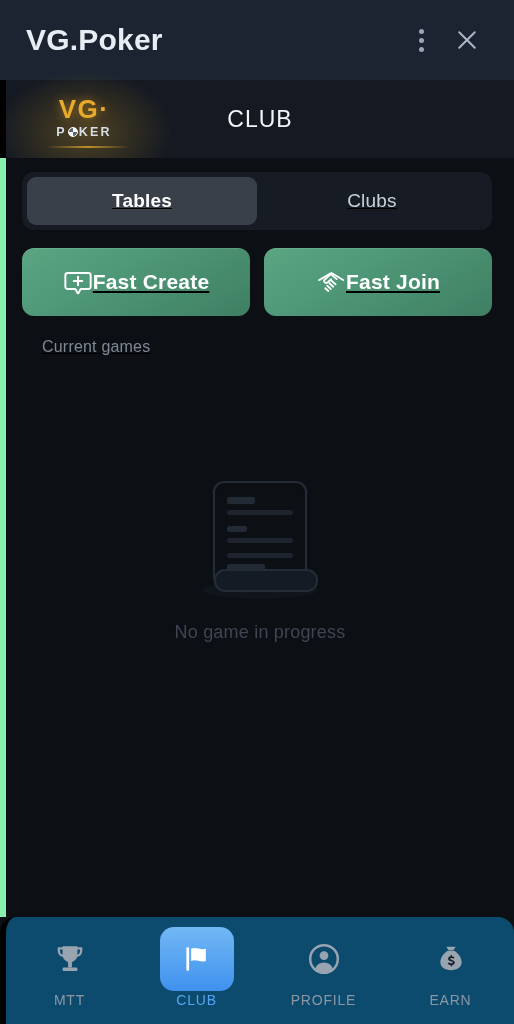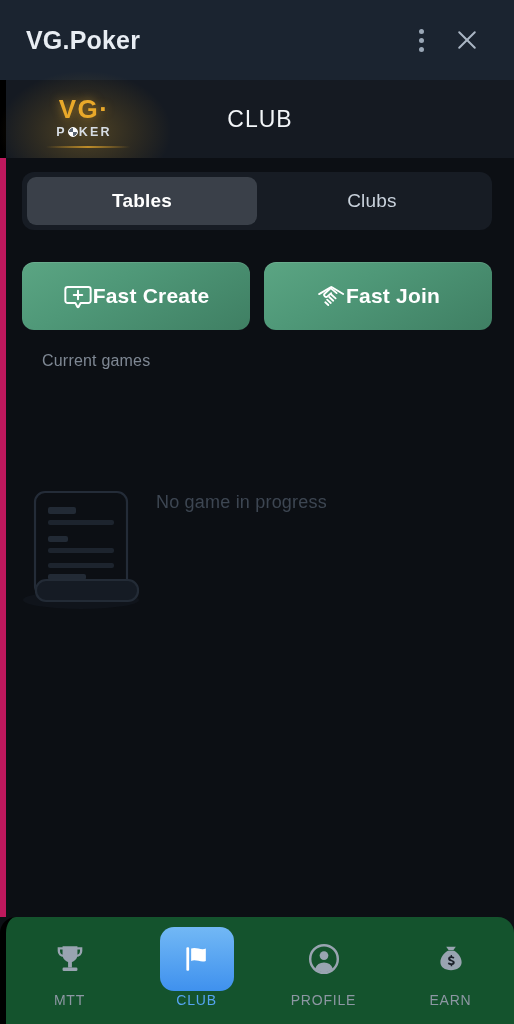--- a/index.html
+++ b/index.html
@@ -19,21 +19,21 @@
   
   .titlebar {
     height:80px; flex:0 0 80px;
     background:#1b2430;
     display:flex; align-items:center;
     padding:0 24px 0 26px;
     position:relative;
   }
   .titlebar-title {
     color:#e8edf3;
-    font-size:25px;
+    font-size:30px;
     font-weight:600;
     letter-spacing:.2px;
     flex:1 1 auto;
   }
   .tb-btn {
     width:46px; height:46px;
     display:flex; align-items:center; justify-content:center;
     cursor:pointer;
   }
   .kebab { display:flex; flex-direction:column; gap:4px; align-items:center; }
@@ -107,21 +107,22 @@
     letter-spacing:1px;
     font-weight:400;
   }
 
   
   .content {
     flex:1 1 auto;
     background:#0c0f14;
     position:relative;
     overflow:hidden;
-    border-left:6px solid #be185d;
+    border-left:6px solid #86efac;
+    text-decoration:underline;
   }
 
   
   .segment {
     margin:14px 22px 0 16px;
     height:58px;
     background:#171c24;
     border-radius:12px;
     display:flex;
     padding:5px;
@@ -148,21 +149,20 @@
     margin:18px 22px 0 16px;
   }
   .act-btn {
     flex:1 1 50%;
     height:68px;
     border-radius:12px;
     background:linear-gradient(150deg, #5ba583 0%, #4f9878 38%, #3f7f63 100%);
     display:flex; align-items:center; justify-content:center;
     cursor:pointer;
     box-shadow:inset 0 1px 0 rgba(255,255,255,.10);
-    margin-top:14px;
   }
   .act-label {
     color:#ffffff;
     font-size:21px;
     font-weight:600;
     letter-spacing:.2px;
   }
   .act-icon { width:30px; height:30px; flex:0 0 30px; display:block; }
 
   
@@ -170,36 +170,36 @@
     margin:22px 0 0 36px;
     color:#7f8894;
     font-size:16px;
     font-weight:400;
     letter-spacing:.2px;
   }
 
   
   .empty {
     position:absolute;
-    left:0; right:0; top:322px;
-    display:flex; flex-direction:row; align-items:flex-start;
+    left:0; right:0; top:312px;
+    display:flex; flex-direction:column; align-items:center;
   }
   .empty-illu { width:150px; height:140px; display:block; }
   .empty-text {
     margin-top:12px;
     color:#3d4652;
     font-size:18px;
     letter-spacing:.2px;
   }
 
   
   .bottomnav {
     flex:0 0 107px;
     height:107px;
-    background:#14532d;
+    background:#0c4a6e;
     border-radius:16px 16px 0 0;
     display:flex;
     align-items:flex-start;
     padding-top:6px;
     border-left:6px solid #000;
     position:relative;
   }
   .nav-item {
     flex:1 1 20%;
     display:flex; flex-direction:column;

